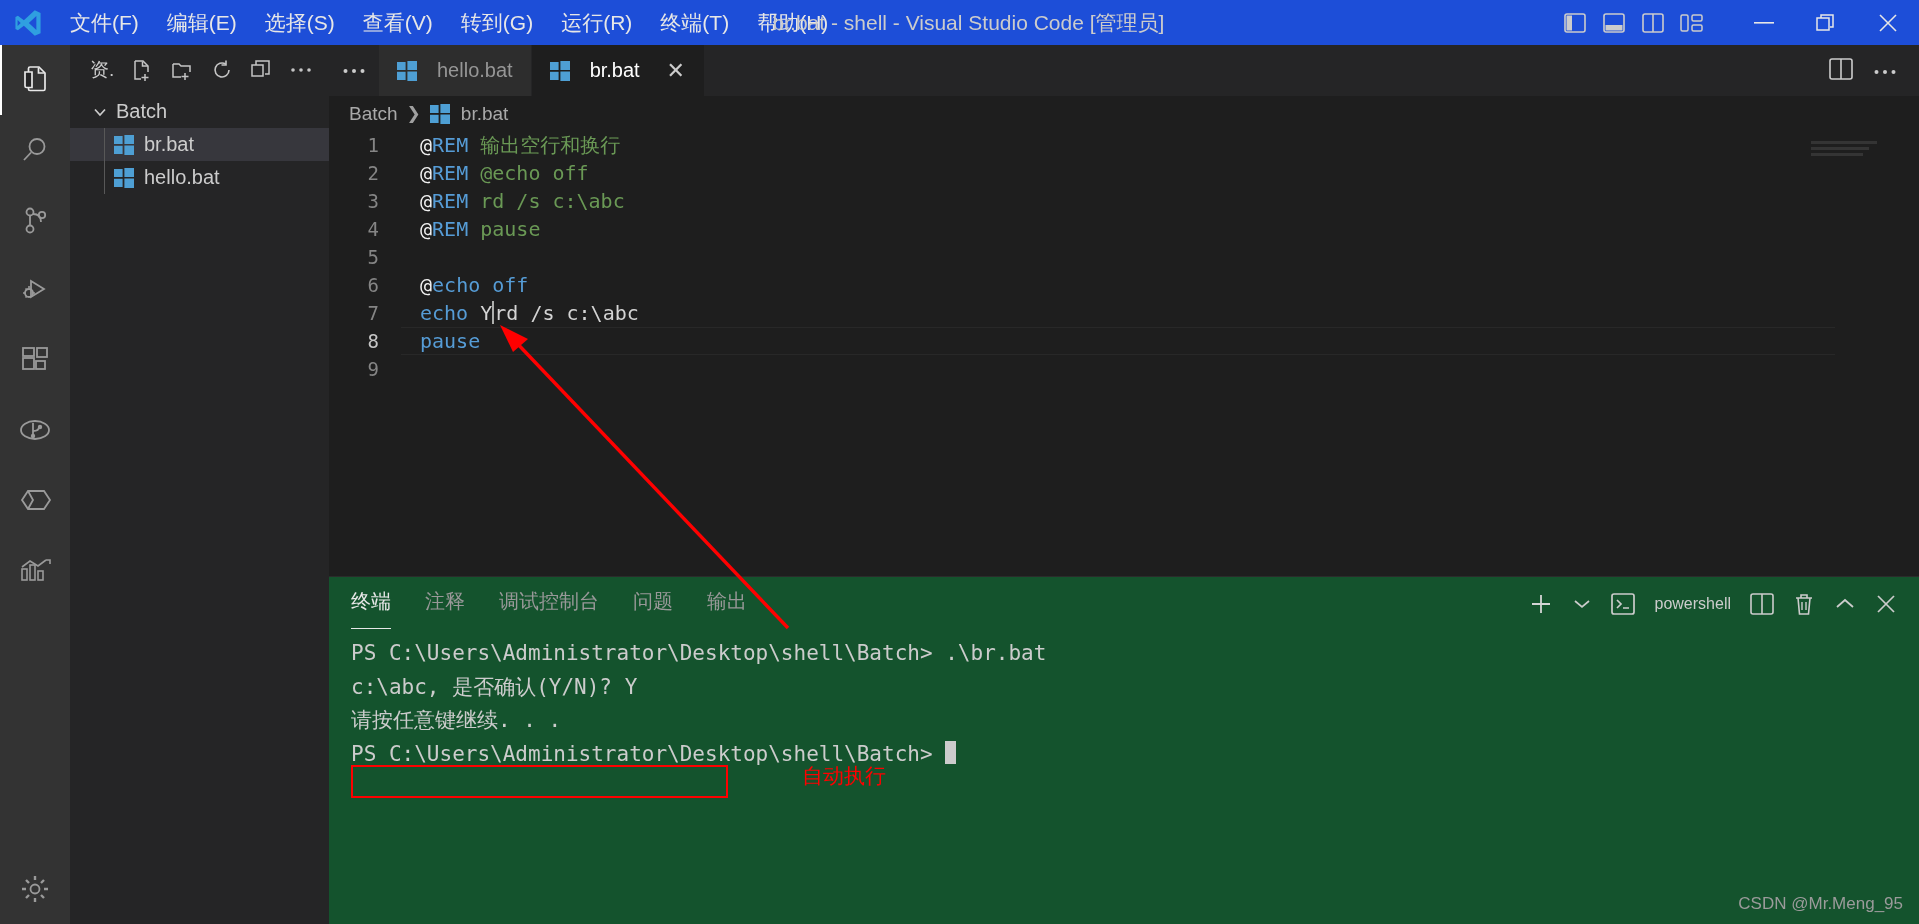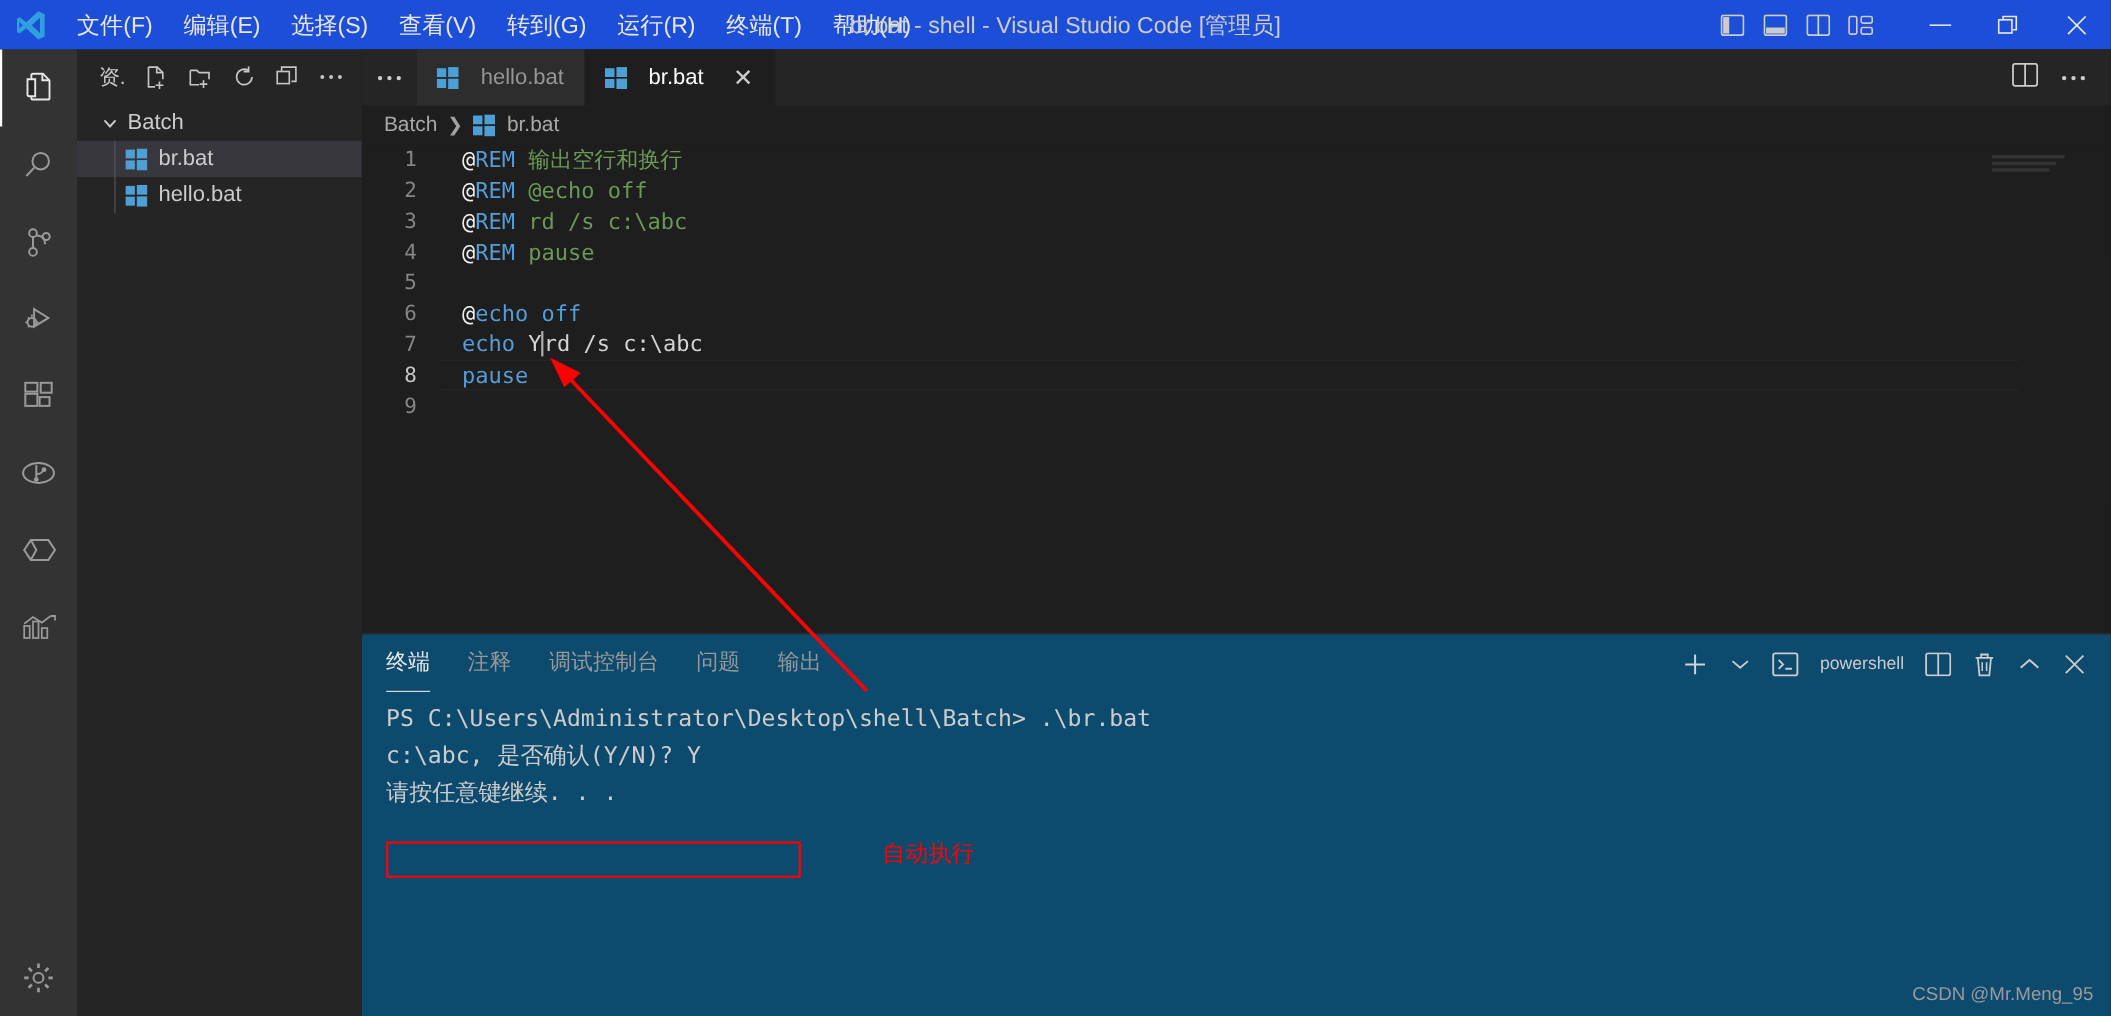--- a/index.html
+++ b/index.html
@@ -118,21 +118,21 @@
     vertical-align: middle; position: relative; top: -2px;
   }
   .minimap {
     position: absolute; right: 8px; top: 10px; width: 100px; height: 40px; opacity: .5;
   }
   .minimap .mm-line { height: 3px; background: #4a4a4a; margin-bottom: 3px; }
 
   
   .panel {
     position: absolute; left: 329px; right: 0; top: 576px; bottom: 0;
-    background: #0c4a6e; border-top: 1px solid #2b2b2b;
+    background: #14532d; border-top: 1px solid #2b2b2b;
   }
   .panel-head { height: 54px; display: flex; align-items: center; padding-left: 22px; }
   .ptab {
     color: #989898; font-size: 20px; margin-right: 34px; position: relative;
     padding-bottom: 6px; white-space: nowrap;
   }
   .ptab.active { color: #e7e7e7; }
   .ptab.active::after {
     content: ""; position: absolute; left: 0; right: 0; bottom: -8px; height: 1px; background: #e7e7e7;
   }
@@ -535,20 +535,21 @@
               <line x1="3" y1="3" x2="19" y2="19" stroke="#cccccc" stroke-width="1.7"></line>
               <line x1="19" y1="3" x2="3" y2="19" stroke="#cccccc" stroke-width="1.7"></line>
             </svg>
         </div>
       </div>
     </div>
     <div class="term-body">
       <div class="term-line">PS C:\Users\Administrator\Desktop\shell\Batch&gt; .\br.bat</div>
       <div class="term-line">c:\abc, 是否确认(Y/N)? Y</div>
       <div class="term-line">请按任意键继续. . .</div>
+      <div class="term-line"><span>PS C:\Users\Administrator\Desktop\shell\Batch&gt; </span><span class="tcaret"></span></div>
     </div>
   </div>
 
   <div class="box-hl"></div>
   <svg class="anno-svg">
     <line x1="788" y1="628" x2="512" y2="338" stroke="#ff0000" stroke-width="3.4"></line>
     <polygon points="500,325 528,339 513,352" fill="#ff0000"></polygon>
   </svg>
   <div class="anno-label">自动执行</div>
 

